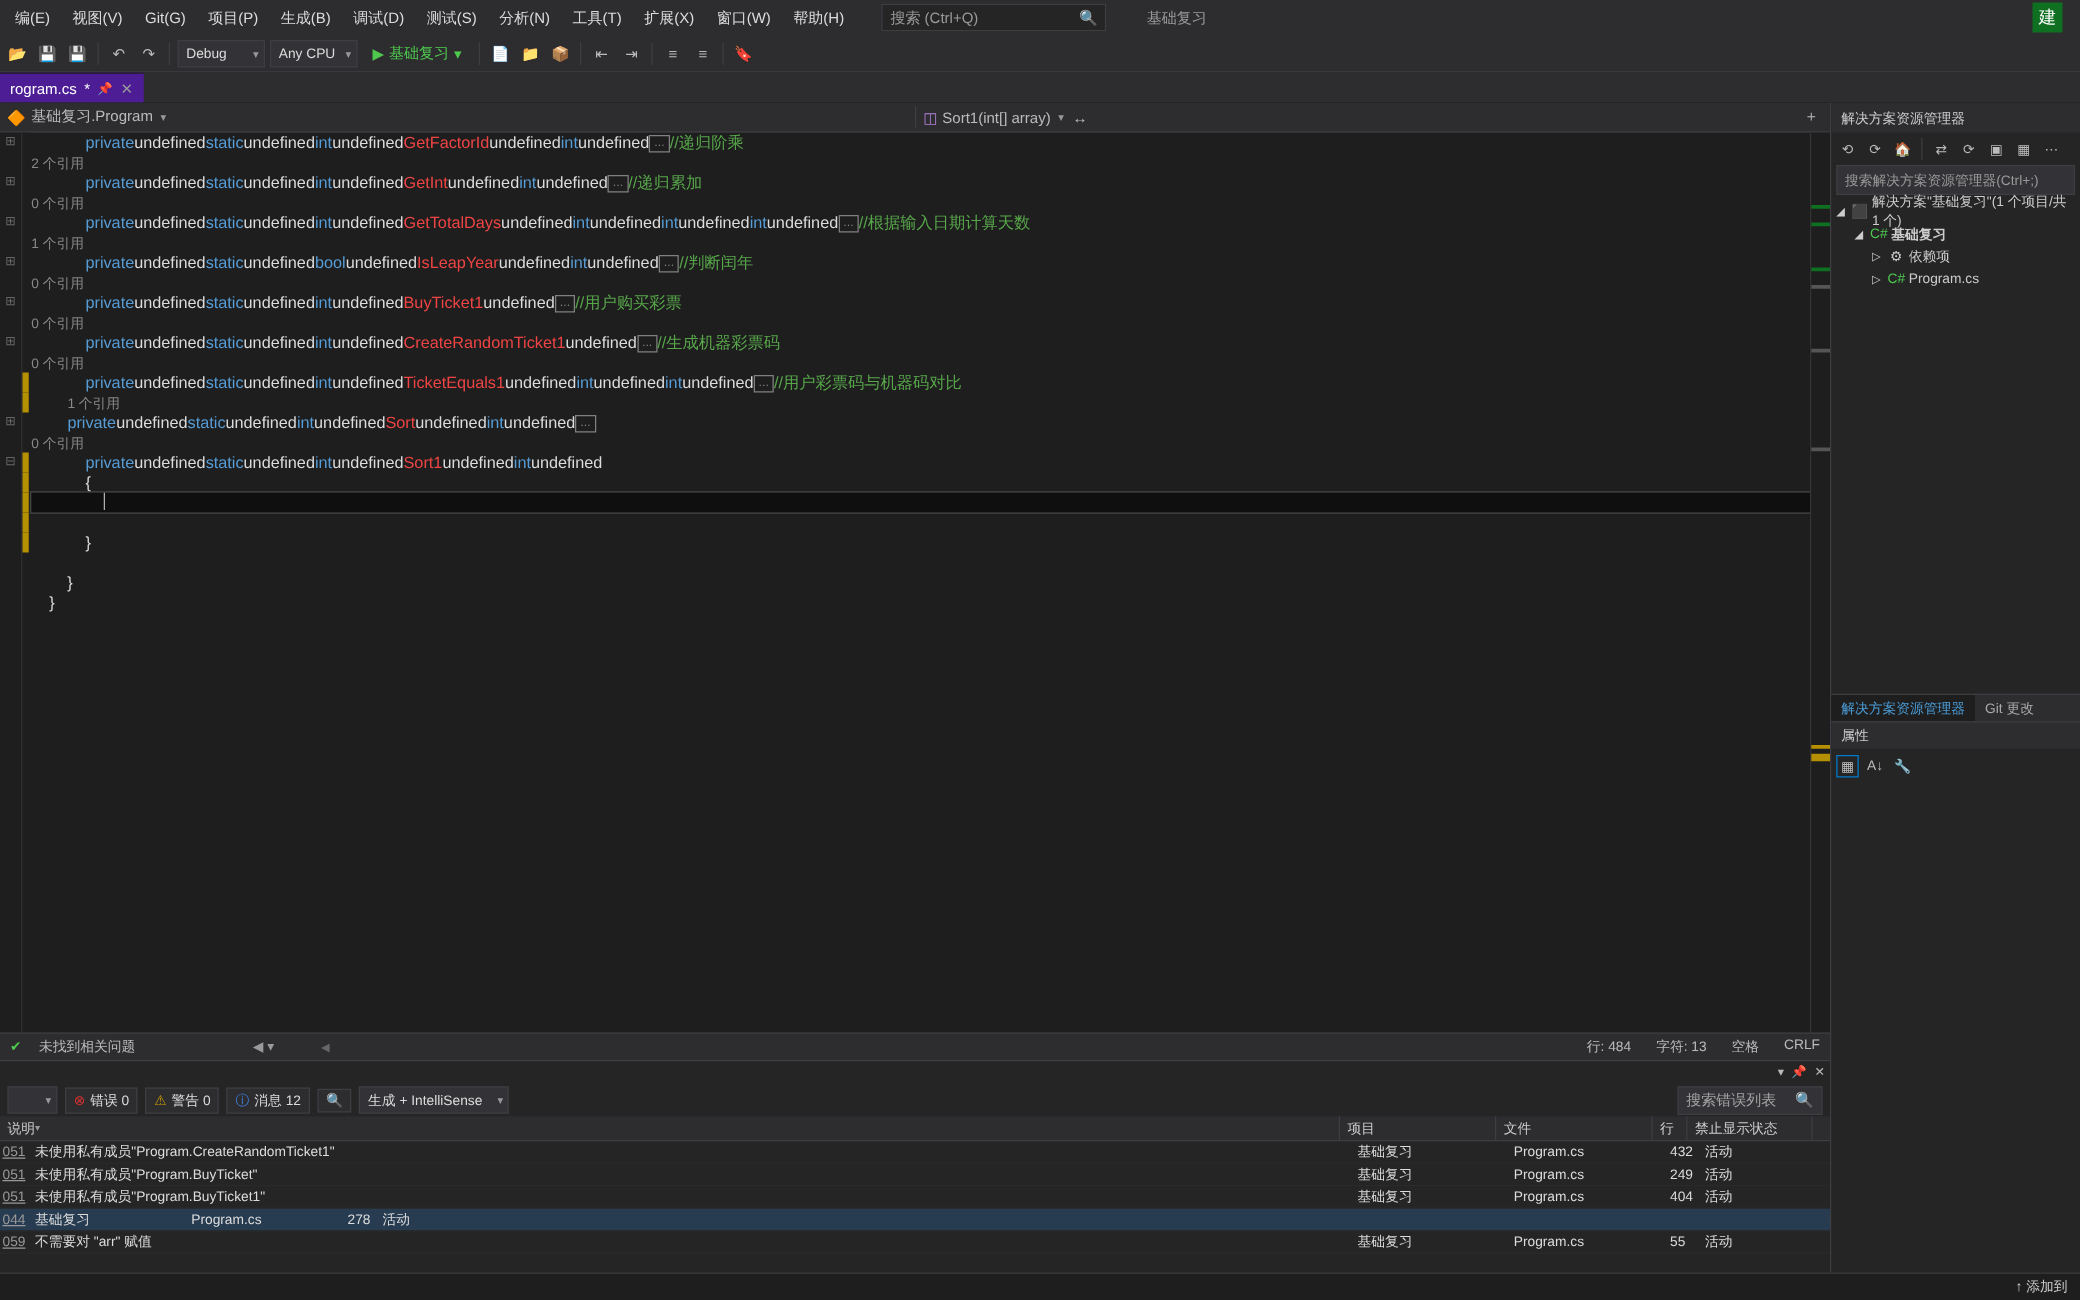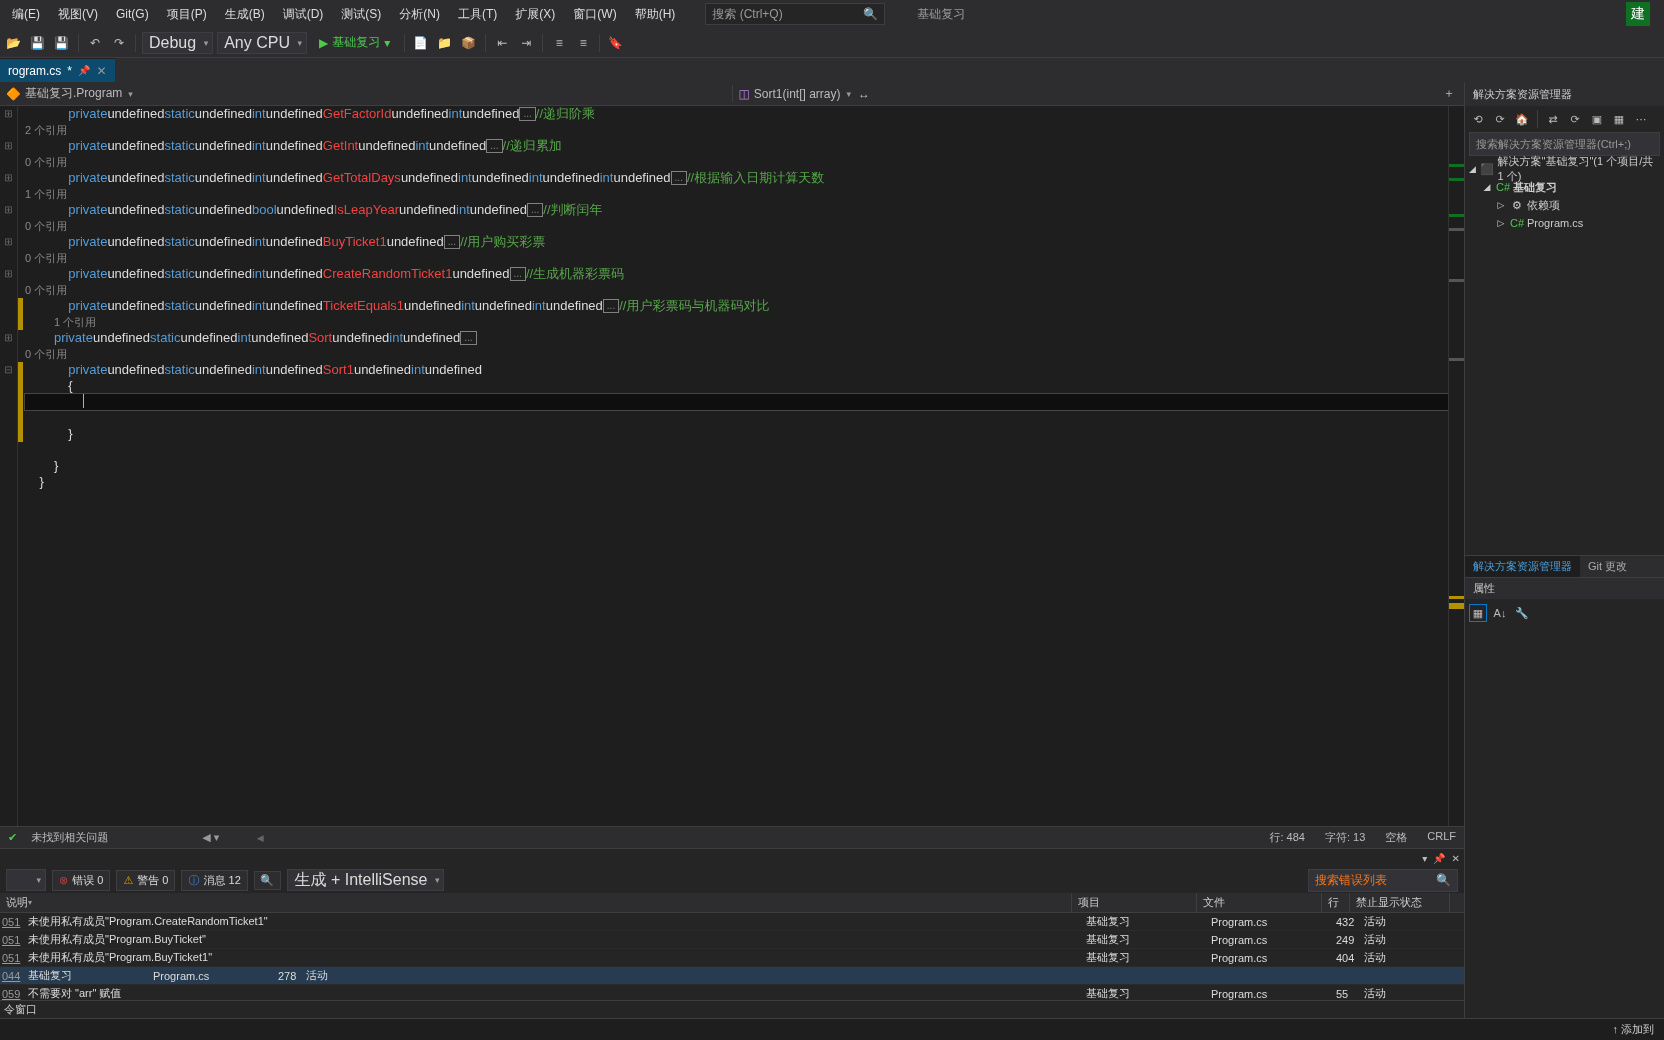--- a/index.html
+++ b/index.html
@@ -8,26 +8,26 @@
 .menubar { height: 28px; background: #2d2d30; display: flex; align-items: center; padding: 0 4px; gap: 2px; }
 .menu-item { padding: 4px 8px; color: #dcdcdc; cursor: pointer; }
 .search-box { margin-left: 20px; width: 180px; height: 22px; background: #252526; border: 1px solid #3e3e42; display: flex; align-items: center; padding: 0 6px; color: #999; }
 .search-icon { margin-left: auto; color: #999; }
 .app-title { margin-left: 30px; color: #999; }
 .user-badge { margin-left: auto; width: 24px; height: 24px; background: #0e7020; display: flex; align-items: center; justify-content: center; color: #fff; font-size: 14px; margin-right: 10px; }
 
 .toolbar { height: 30px; background: #2d2d30; display: flex; align-items: center; padding: 0 4px; gap: 4px; border-bottom: 1px solid #3e3e42; }
 .tb-icon { width: 20px; height: 20px; display: flex; align-items: center; justify-content: center; color: #bbb; cursor: pointer; }
 .tb-sep { width: 1px; height: 18px; background: #3e3e42; margin: 0 2px; }
-.tb-dropdown { height: 22px; background: #333337; border: 1px solid #3e3e42; padding: 0 16px 0 6px; color: #dcdcdc; display: flex; align-items: center; font-size: 16px; position: relative; min-width: 70px; }
+.tb-dropdown { height: 22px; background: #333337; border: 1px solid #3e3e42; padding: 0 16px 0 6px; color: #dcdcdc; display: flex; align-items: center; font-size: 11px; position: relative; min-width: 70px; }
 .tb-dropdown::after { content: "▾"; position: absolute; right: 4px; font-size: 9px; color: #999; }
 .play-btn { color: #4ec94e; display: flex; align-items: center; gap: 4px; padding: 0 8px; }
 
 .tabrow { height: 24px; background: #2d2d30; display: flex; align-items: flex-end; }
-.file-tab { height: 24px; background: #0c4a6e; color: #fff; padding: 0 8px; display: flex; align-items: center; gap: 6px; border-top: 1px solid #1e1e1e; }
+.file-tab { height: 24px; background: #4c1d95; color: #fff; padding: 0 8px; display: flex; align-items: center; gap: 6px; border-top: 1px solid #1e1e1e; }
 .file-tab .modified { color: #fff; }
 .file-tab .close { color: #999; cursor: pointer; }
 .file-tab .pin { color: #999; font-size: 10px; }
 
 .main-area { flex: 1; display: flex; overflow: hidden; }
 .editor-area { flex: 1; display: flex; flex-direction: column; background: #1e1e1e; }
 .breadcrumb-bar { height: 24px; background: #2d2d30; display: flex; align-items: center; border-bottom: 1px solid #3e3e42; }
 .bc-left, .bc-right { flex: 1; display: flex; align-items: center; padding: 0 6px; gap: 4px; color: #bbb; }
 .bc-right { border-left: 1px solid #3e3e42; }
 .bc-dd { margin-left: 2px; font-size: 9px; color: #999; }
@@ -61,21 +61,21 @@
 .es-right { margin-left: auto; display: flex; gap: 20px; }
 .scroll-arrow { width: 14px; text-align: center; color: #666; font-size: 9px; }
 
 .bottom-panel { height: 170px; display: flex; flex-direction: column; background: #252526; border-top: 1px solid #3e3e42; }
 .bp-gear { height: 18px; display: flex; justify-content: flex-end; gap: 6px; padding: 0 4px; align-items: center; color: #bbb; font-size: 10px; }
 .error-toolbar { height: 26px; display: flex; align-items: center; padding: 0 6px; gap: 6px; }
 .err-pill { border: 1px solid #3e3e42; background: #2d2d30; padding: 2px 6px; display: flex; align-items: center; gap: 4px; font-size: 11px; }
 .err-icon-red { color: #e03030; }
 .err-icon-yellow { color: #d0a000; }
 .err-icon-blue { color: #4080e0; }
-.err-search { margin-left: auto; background: #333337; border: 1px solid #3e3e42; padding: 2px 6px; color: #f97316; width: 150px; display: flex; align-items: center; }
+.err-search { margin-left: auto; background: #333337; border: 1px solid #3e3e42; padding: 2px 6px; color: #a3a3a3; width: 116px; display: flex; align-items: center; }
 .bp-headers { height: 20px; display: flex; background: #2d2d30; border-bottom: 1px solid #3e3e42; }
 .bp-h { padding: 2px 6px; border-right: 1px solid #3e3e42; display: flex; align-items: center; gap: 0; font-size: 11px; color: #ccc; }
 .bp-h .dd { font-size: 8px; color: #999; }
 .error-rows { flex: 1; overflow: hidden; }
 .err-row { height: 18px; display: flex; align-items: center; font-size: 11px; border-bottom: 1px solid #2a2a2a; }
 .err-row.sel { background: #3399ff33; }
 .err-code { width: 28px; padding-left: 2px; color: #999; text-decoration: underline; }
 .err-desc { flex: 1; }
 .err-proj { width: 125px; }
 .err-file { width: 125px; }
@@ -330,21 +330,20 @@
           </div>
           <div class="err-row">
             <span class="err-code">059</span>
             <span class="err-desc">不需要对 "arr" 赋值</span>
             <span class="err-proj">基础复习</span>
             <span class="err-file">Program.cs</span>
             <span class="err-line">55</span>
             <span class="err-state">活动</span>
           </div>
         </div>
-      <div class="cmd-win">令窗口</div>
     </div>
   </div>
 
   <div class="right-panel">
     <div class="rp-title">解决方案资源管理器</div>
     <div class="rp-toolbar">
       <span class="rp-tb-icon">⟲</span>
       <span class="rp-tb-icon">⟳</span>
       <span class="rp-tb-icon">🏠</span>
       <span class="tb-sep"></span>

